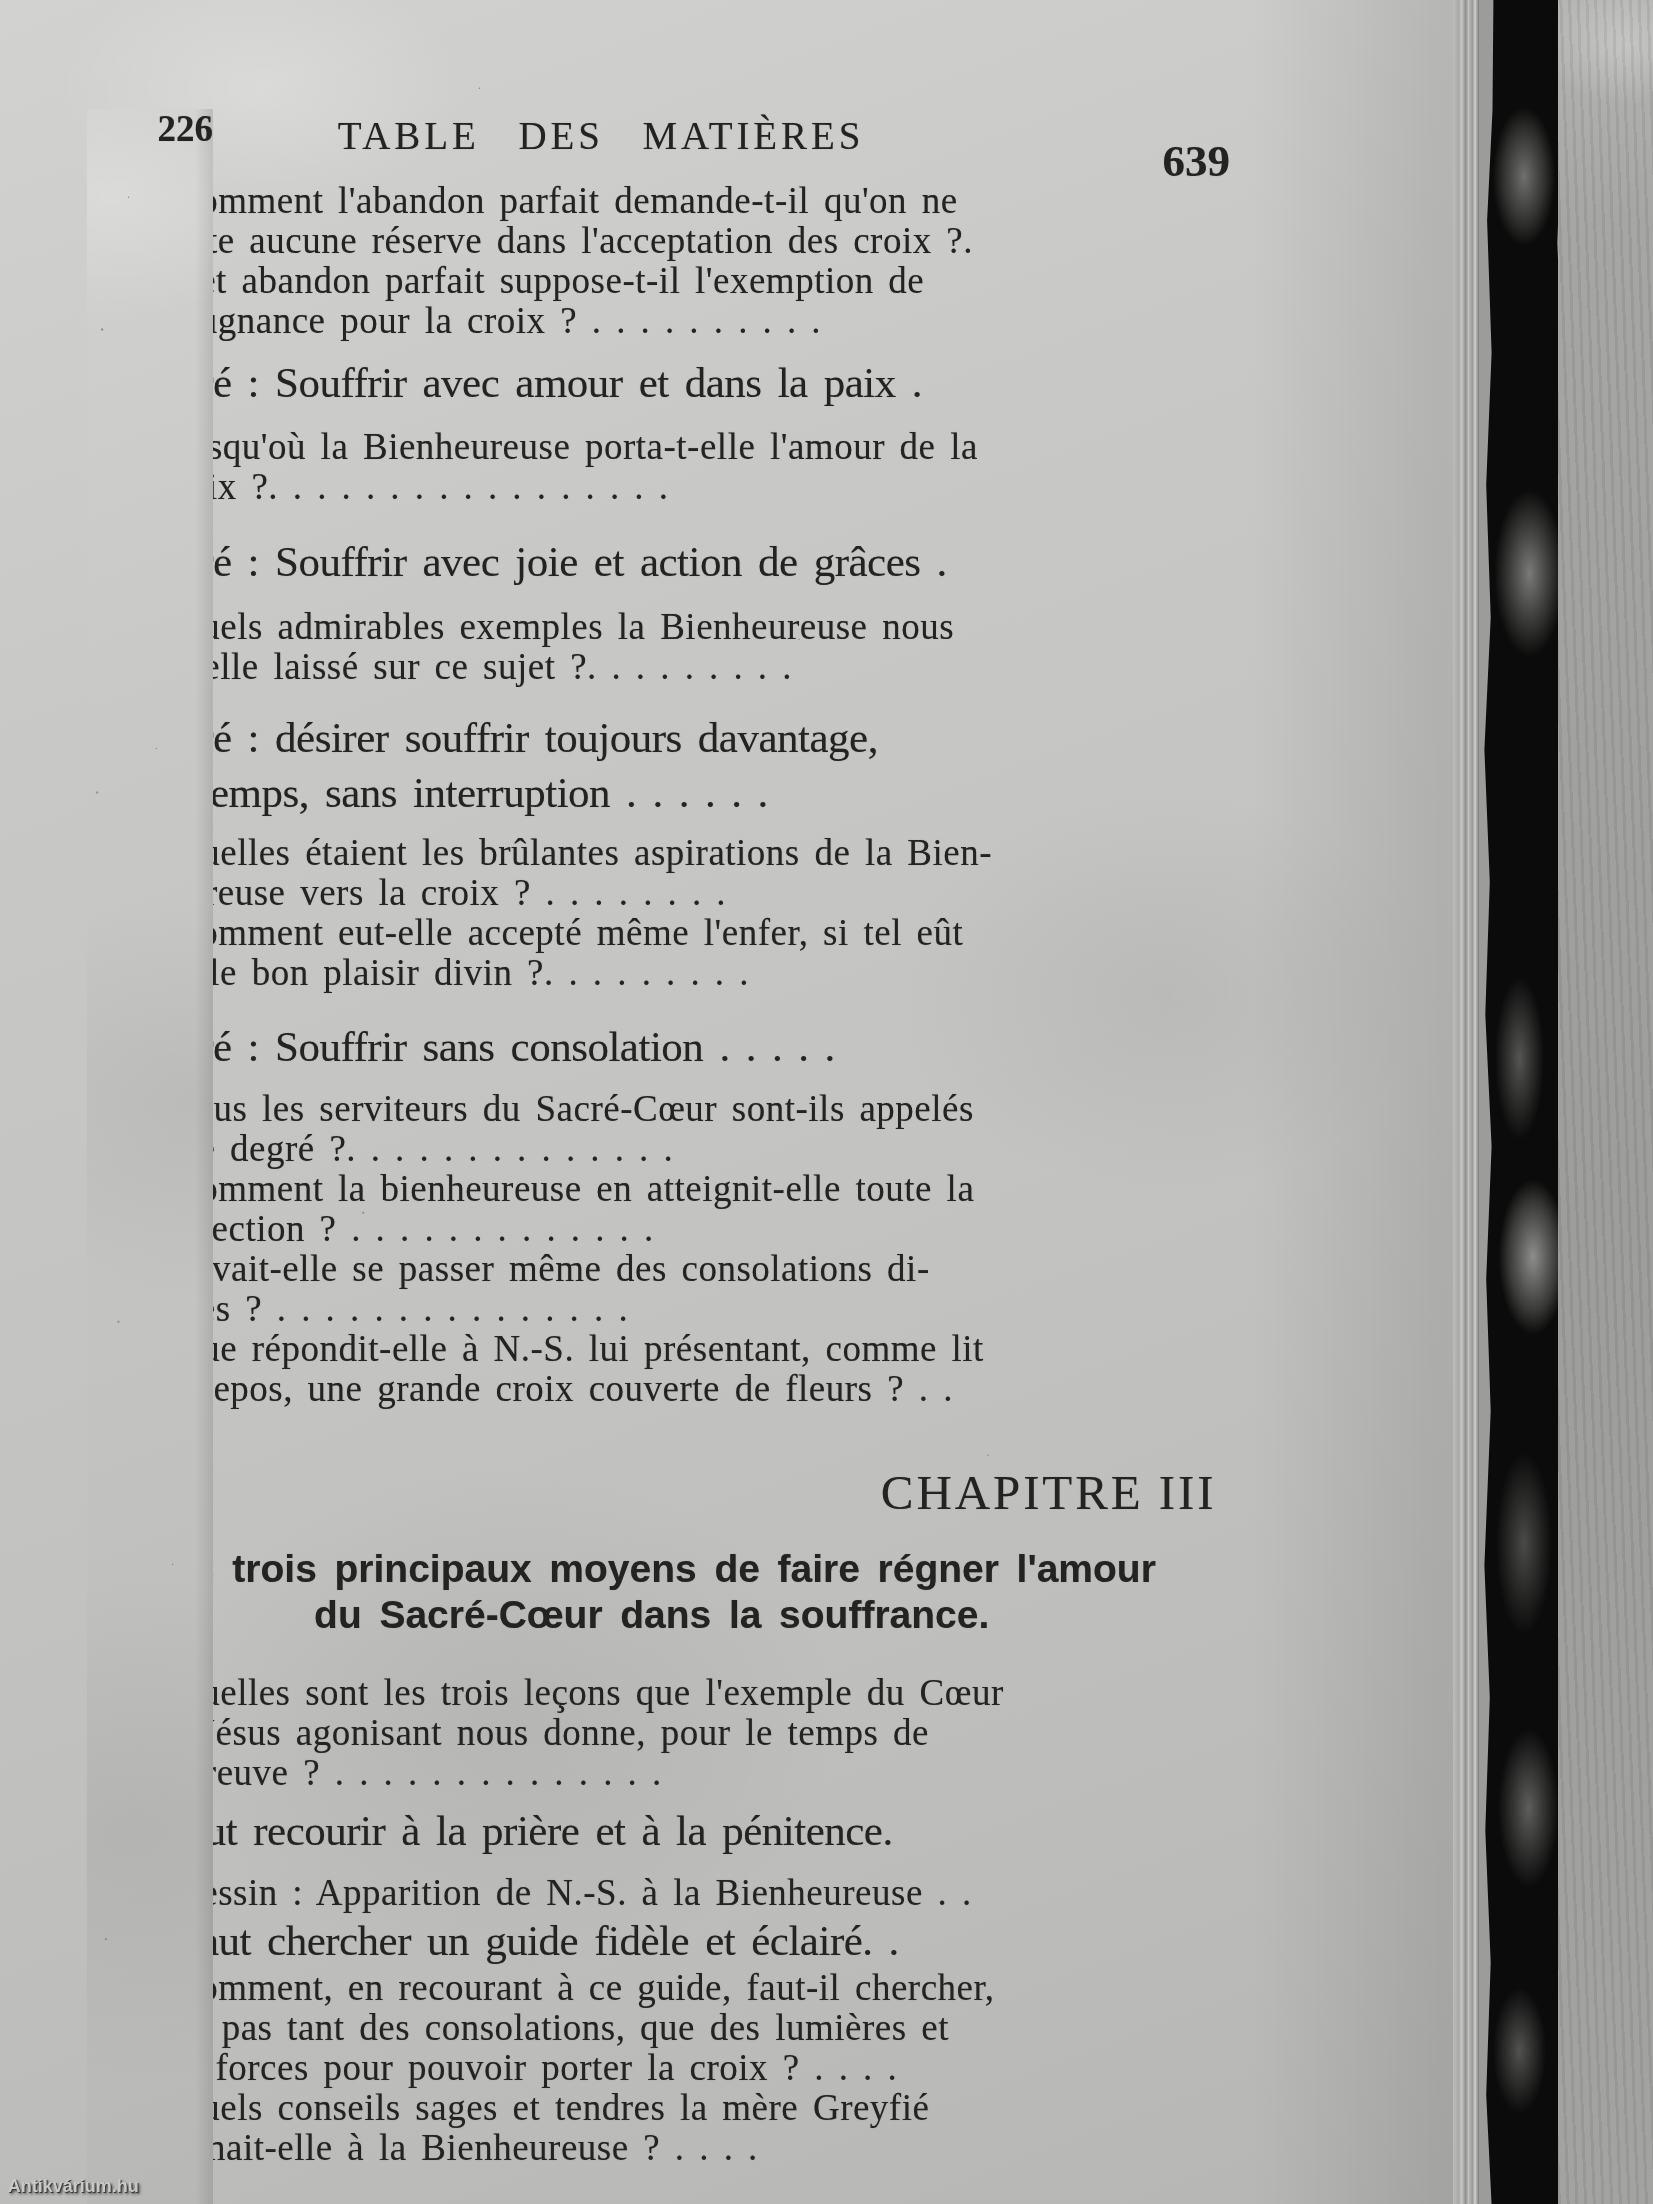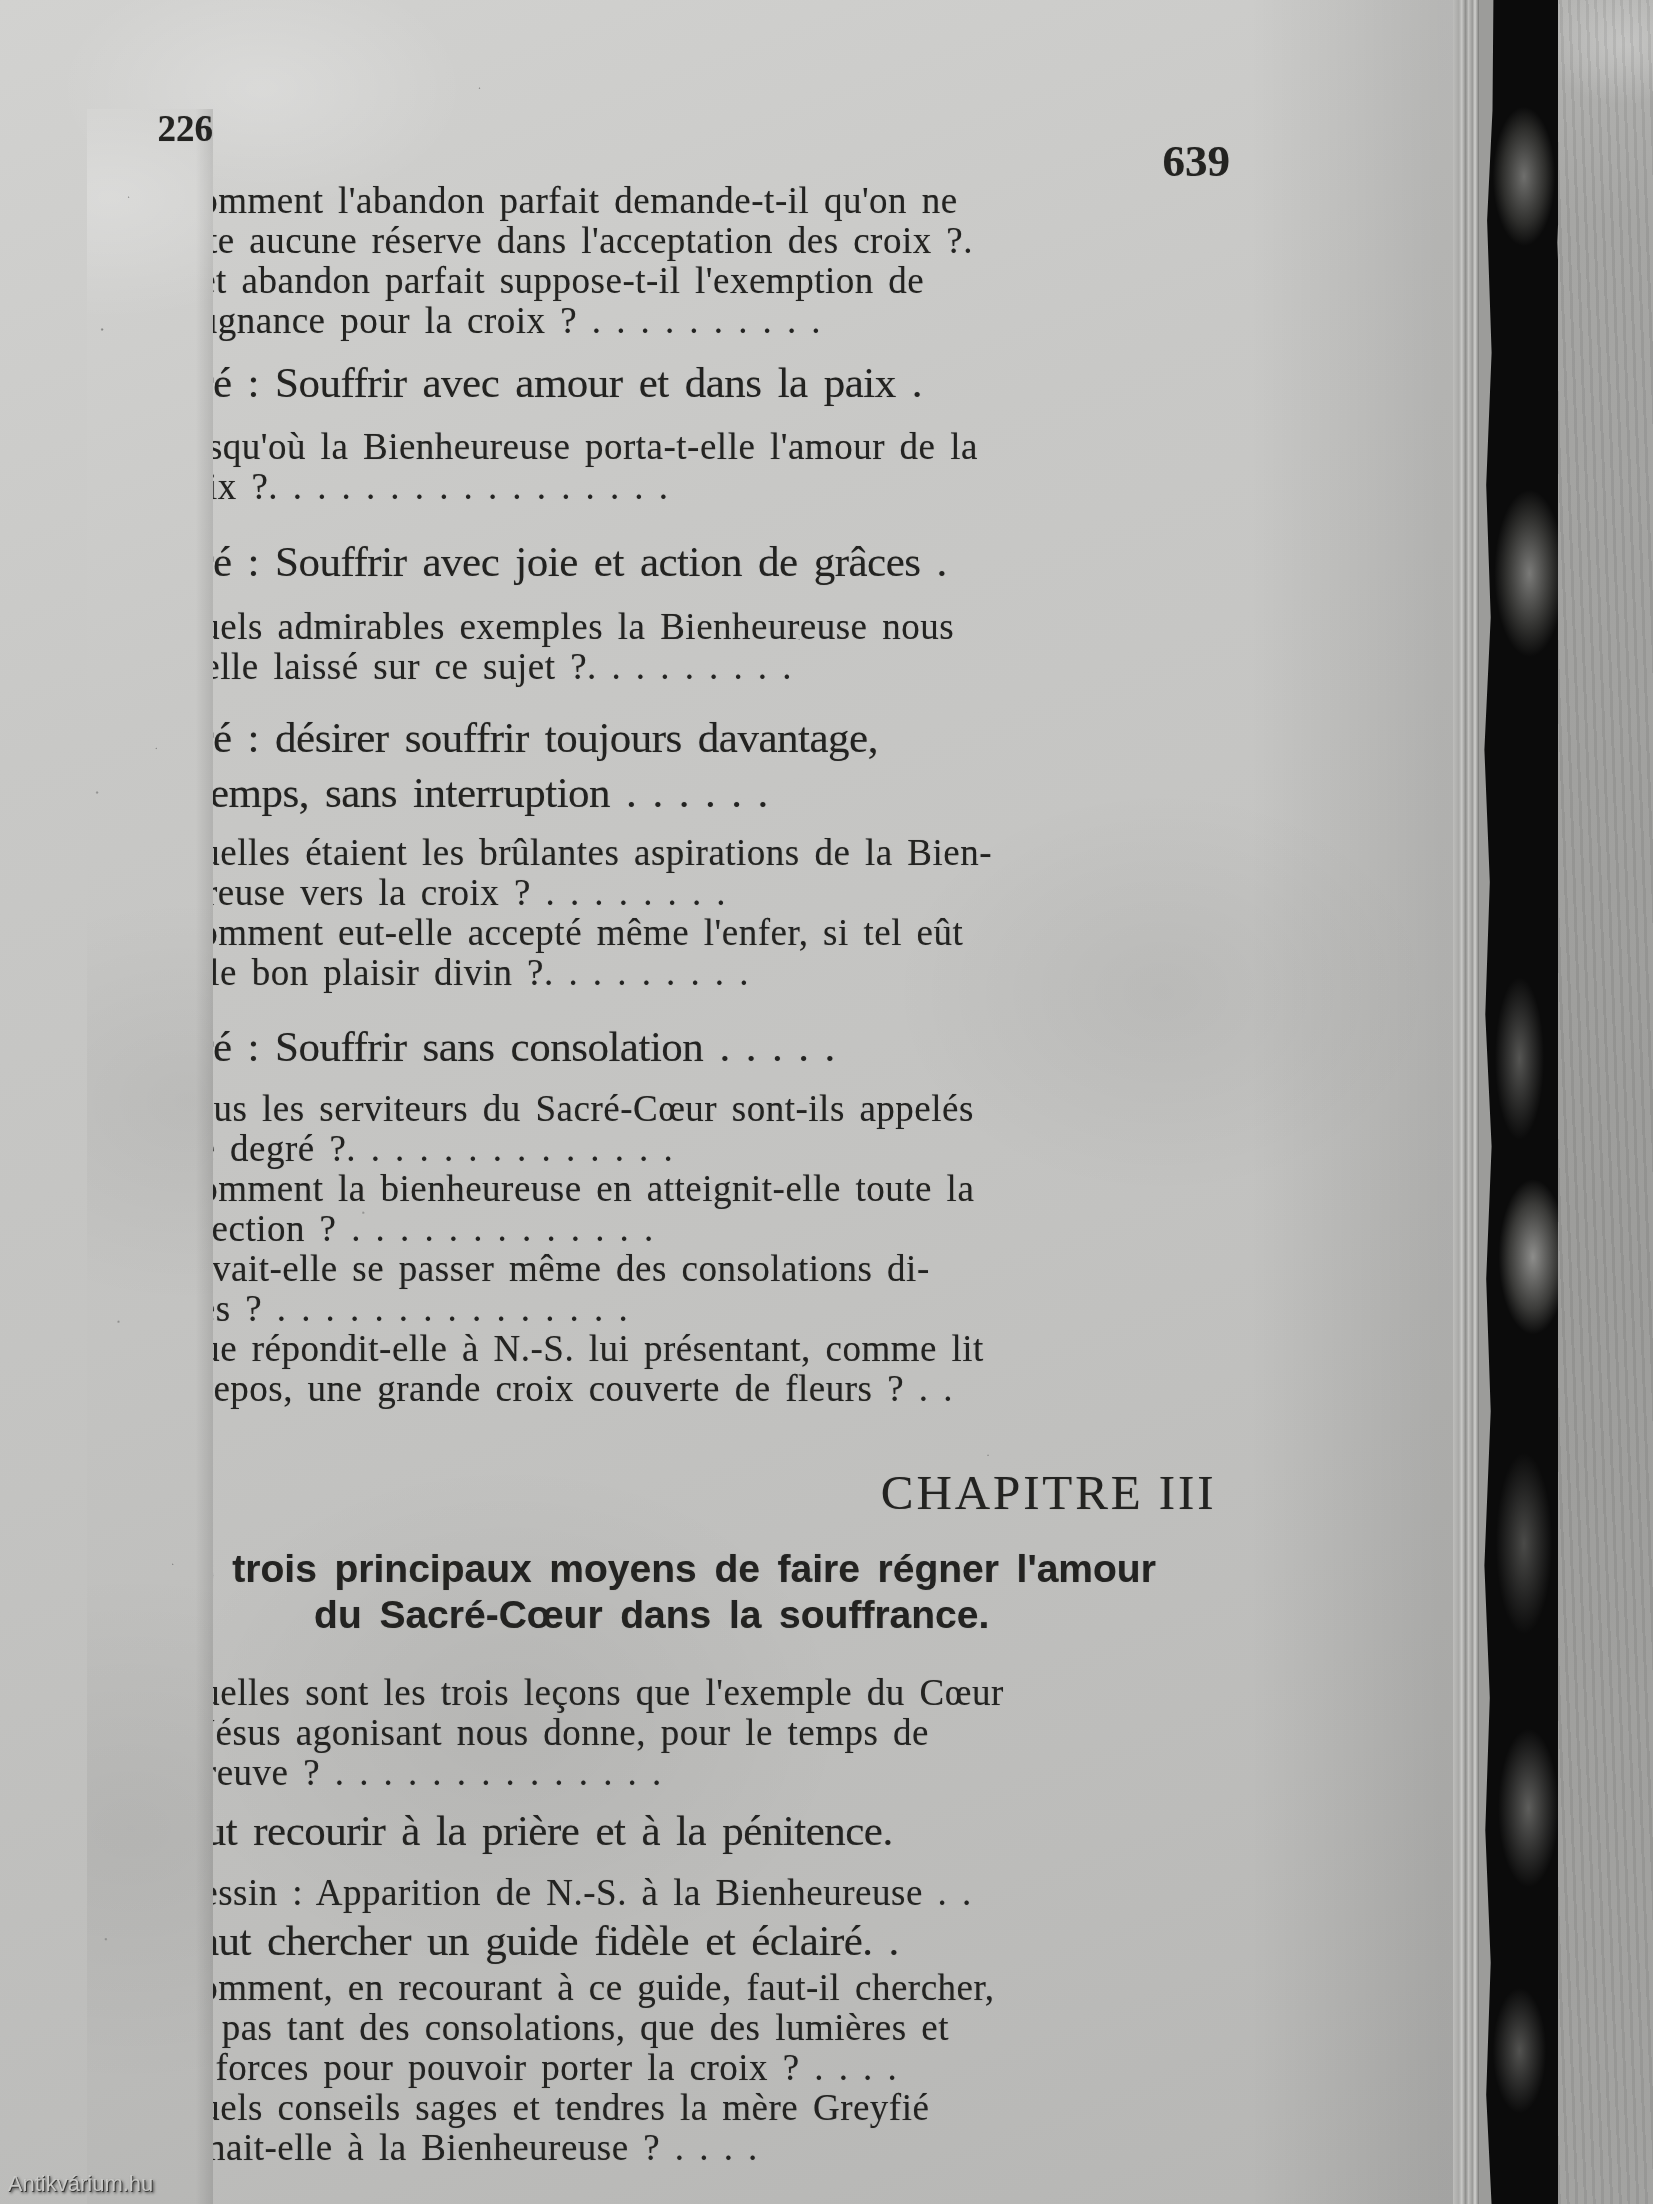--- a/index.html
+++ b/index.html
@@ -95,32 +95,33 @@
   .entries > :nth-child(10){margin-top:17.5px;}
   .entries > :nth-child(11){margin-top:15.5px;}
   .entries > :nth-child(15){margin-top:56px;}
   .entries > :nth-child(16){margin-top:26px;}
   .entries > :nth-child(17){margin-top:35px;}
   .entries > :nth-child(18){margin-top:9.7px;}
   .entries > :nth-child(19){margin-top:15.5px;}
 
   .watermark{
     position:absolute;left:7.8px;bottom:7.8px;
-    font-family:"Liberation Sans","DejaVu Sans",sans-serif;font-weight:normal;font-size:22px;
+    font-family:"Liberation Sans","DejaVu Sans",sans-serif;font-weight:bold;font-size:18px;
     color:#c9c9c7;
     text-shadow:1px 1px 0 #3a3a38, 1.9px 1.9px 2.9px rgba(0,0,0,0.65);
     text-align:center;
   }
 </style>
 </head>
 <body>
 
 <div class="page">
   <div class="content">
     <div class="toc-header">
+      <div class="page-title">TABLE DES MATIÈRES</div>
       <div class="page-number">639</div>
     </div>
     <div class="entries">
         <div class="entry sub">
           <div class="text">
             <div class="line first">Comment l'abandon parfait demande-t-il qu'on ne</div>
             <div class="line wrap">mette aucune réserve dans l'acceptation des croix ?.</div>
           </div>
           <div class="page">193</div>
         </div>

